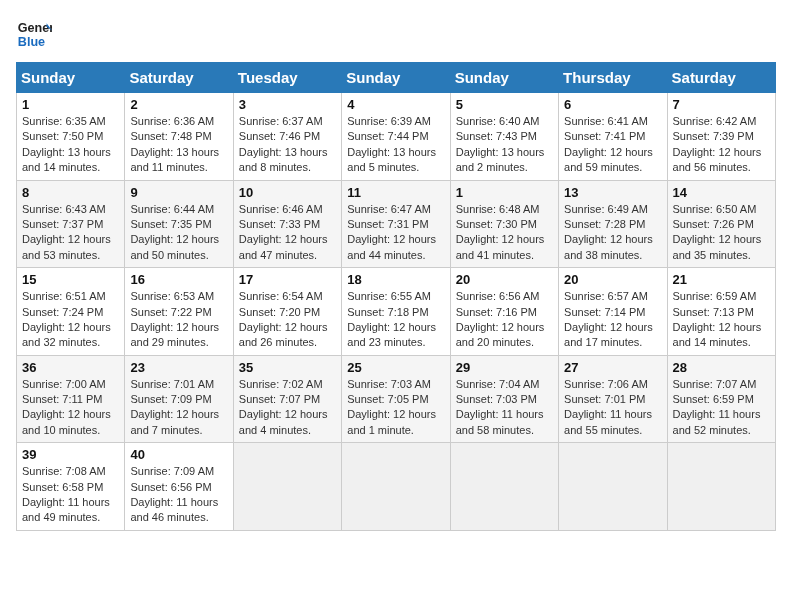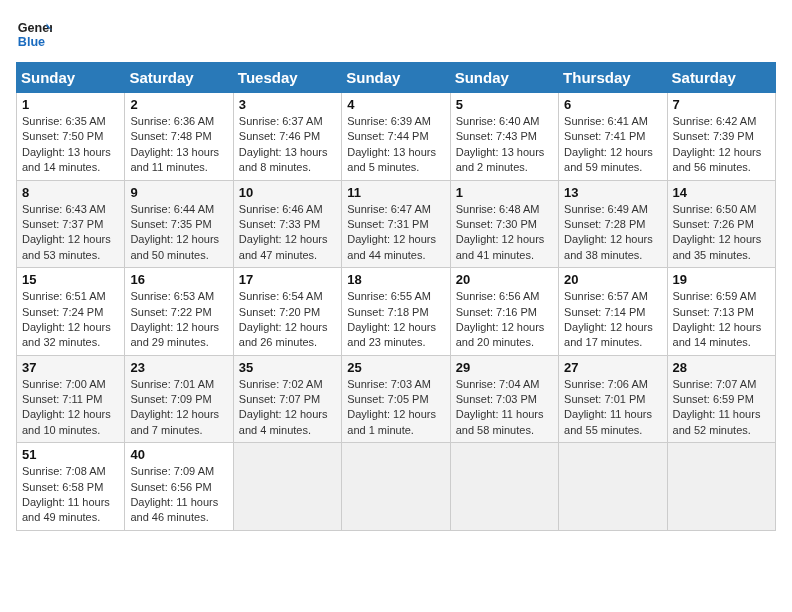--- a/index.html
+++ b/index.html
@@ -268,31 +268,31 @@
         </td>
         <td>
           <span class="day-num">20</span>
         <div class="day-info">
           Sunrise: 6:57 AM<br>
           Sunset: 7:14 PM<br>
           Daylight: 12 hours and 17 minutes.
         </div>
         </td>
         <td>
-          <span class="day-num">19</span>
+          <span class="day-num">21</span>
         <div class="day-info">
           Sunrise: 6:59 AM<br>
           Sunset: 7:13 PM<br>
           Daylight: 12 hours and 14 minutes.
         </div>
         </td>
       </tr>
       <tr>
         <td>
-          <span class="day-num">37</span>
+          <span class="day-num">36</span>
         <div class="day-info">
           Sunrise: 7:00 AM<br>
           Sunset: 7:11 PM<br>
           Daylight: 12 hours and 10 minutes.
         </div>
         </td>
         <td>
           <span class="day-num">23</span>
         <div class="day-info">
           Sunrise: 7:01 AM<br>
@@ -336,21 +336,21 @@
           <span class="day-num">28</span>
         <div class="day-info">
           Sunrise: 7:07 AM<br>
           Sunset: 6:59 PM<br>
           Daylight: 11 hours and 52 minutes.
         </div>
         </td>
       </tr>
       <tr>
         <td>
-          <span class="day-num">51</span>
+          <span class="day-num">39</span>
         <div class="day-info">
           Sunrise: 7:08 AM<br>
           Sunset: 6:58 PM<br>
           Daylight: 11 hours and 49 minutes.
         </div>
         </td>
         <td>
           <span class="day-num">40</span>
         <div class="day-info">
           Sunrise: 7:09 AM<br>

